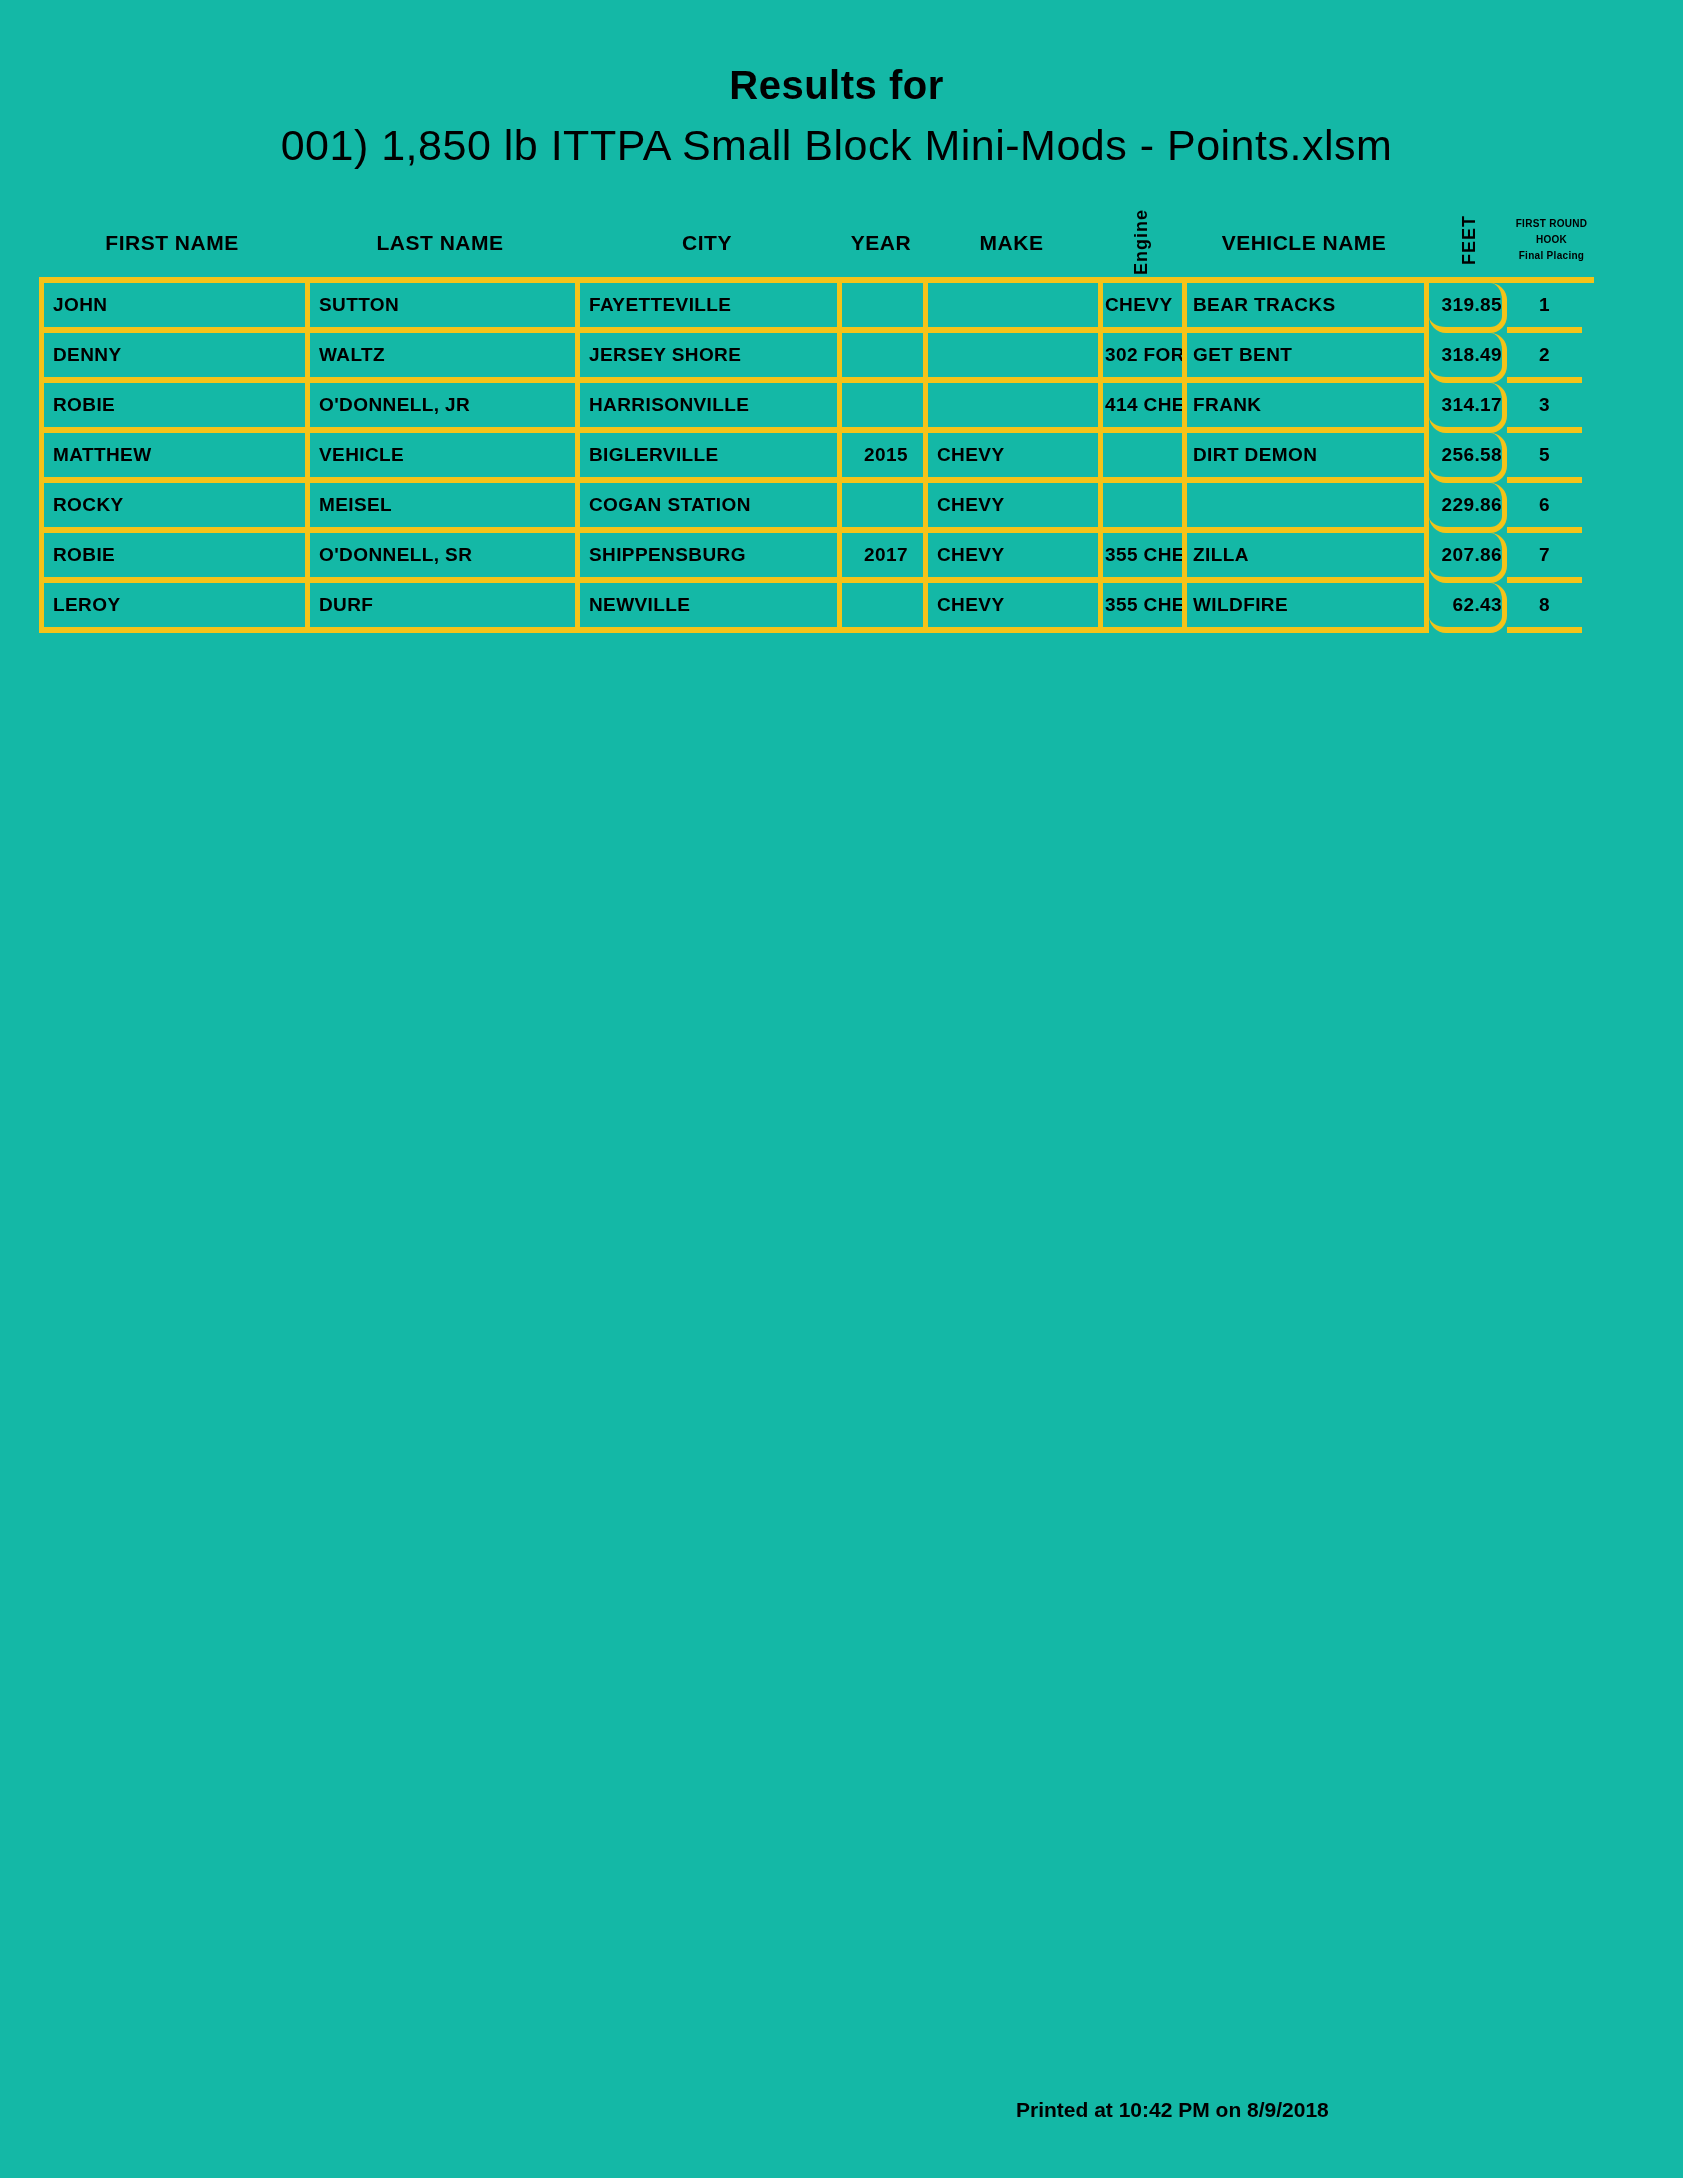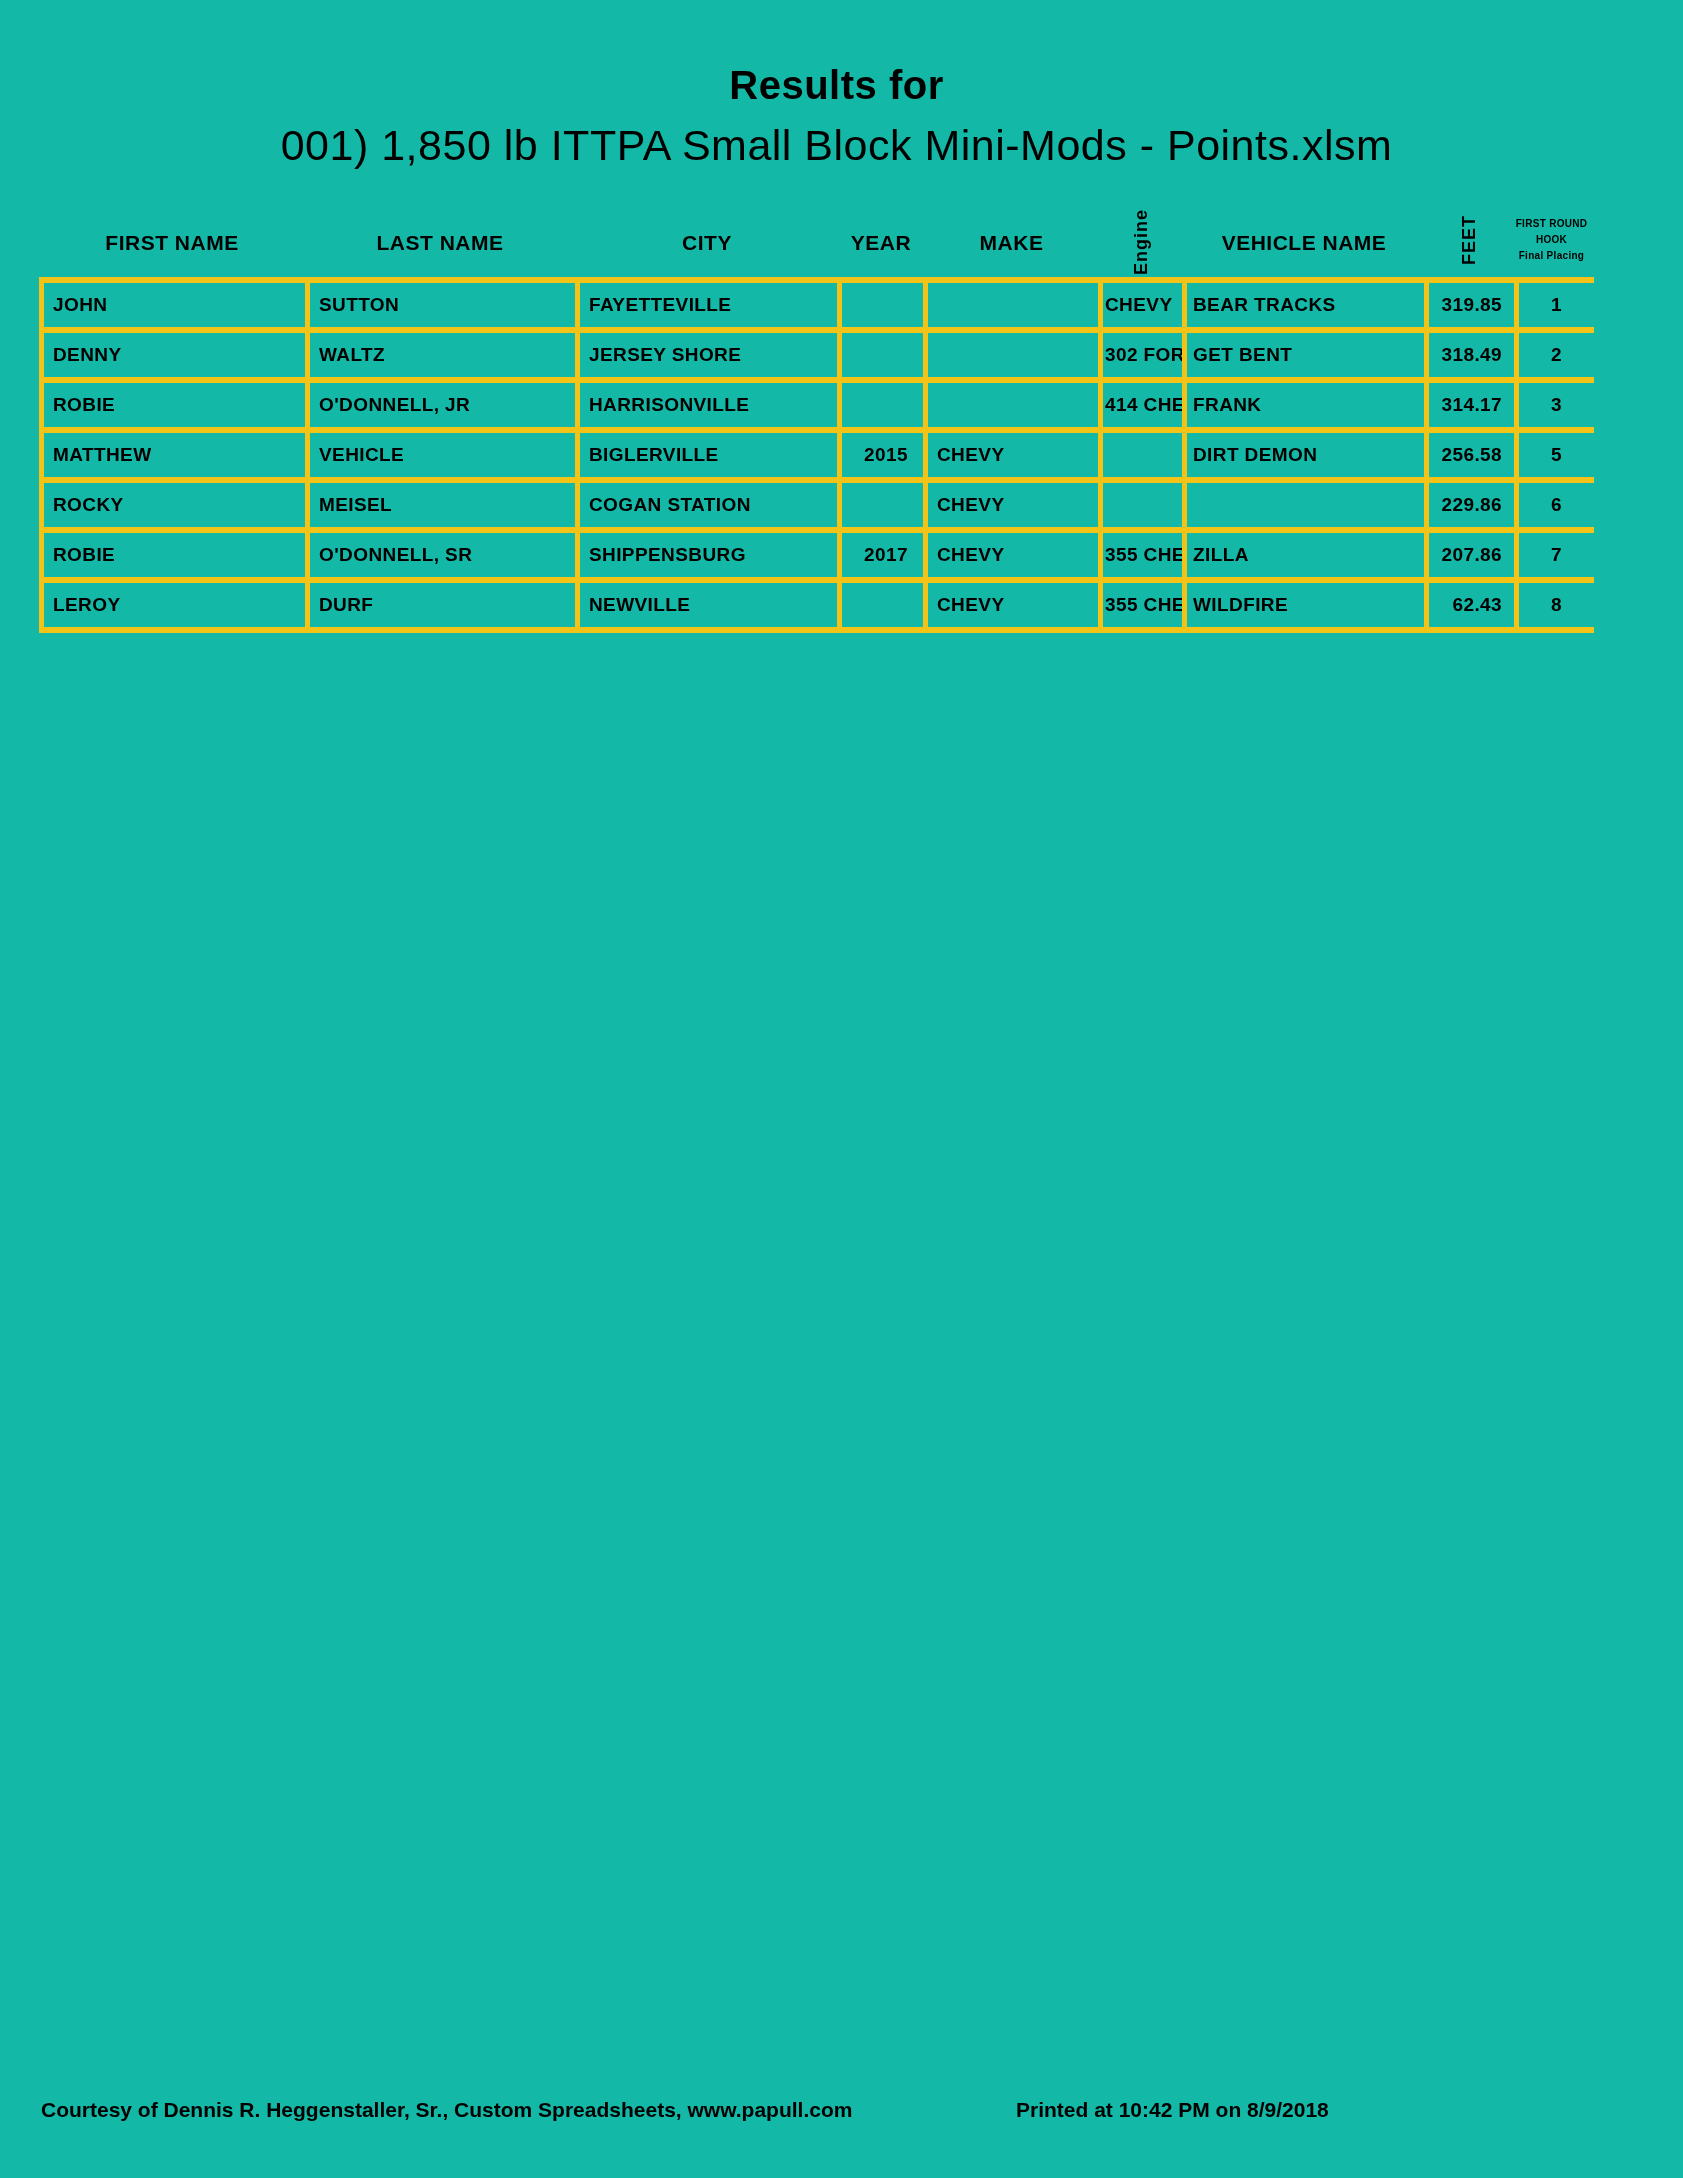--- a/index.html
+++ b/index.html
@@ -73,21 +73,21 @@
     overflow:hidden;white-space:nowrap;
   }
   .row .cell:last-child{border-right:none;}
   .c-first  {width:266px;}
   .c-last   {width:270px;}
   .c-city   {width:262px;}
   .c-year   {width:86px;padding-left:22px;}
   .c-make   {width:175px;}
   .c-engine {width:84px;padding-left:2px;}
   .c-vehicle{width:242px;padding-left:6px;}
-  .c-feet   {width:90px;justify-content:flex-end;padding-left:0;padding-right:12px;}
+  .c-feet   {width:78px;justify-content:flex-end;padding-left:0;border-radius:17px;}
   .c-placing{width:75px;justify-content:center;padding-left:0;}
 
   
   .footer-path{
     position:absolute;top:2065px;left:41px;width:1624px;
     font-size:21px;font-weight:bold;white-space:nowrap;
   }
   .footer-line2{
     position:absolute;top:2098px;left:41px;width:1624px;height:30px;
     font-size:21px;font-weight:bold;white-space:nowrap;
@@ -198,18 +198,17 @@
         <div class="cell c-year"></div>
         <div class="cell c-make">CHEVY</div>
         <div class="cell c-engine">355 CHEVY</div>
         <div class="cell c-vehicle">WILDFIRE</div>
         <div class="cell c-feet">62.43</div>
         <div class="cell c-placing">8</div>
       </div>
     </div>
 
   <div class="footer-line2">
-    <span>Courtesy of Dennis R. Heggenstaller, Sr., Custom Spreadsheets, www.papull.com</span>
     <span class="footer-printed">Printed at 10:42 PM on 8/9/2018</span>
   </div>
 
 </div>
 
 
 </body></html>

